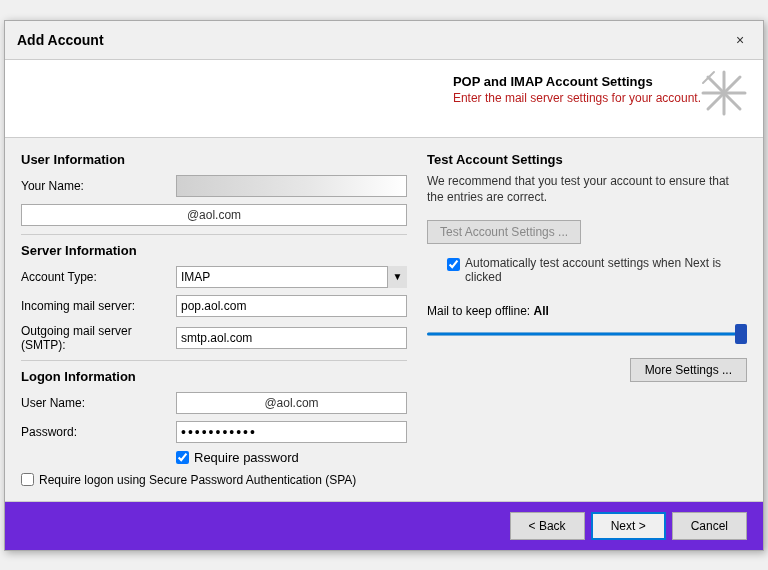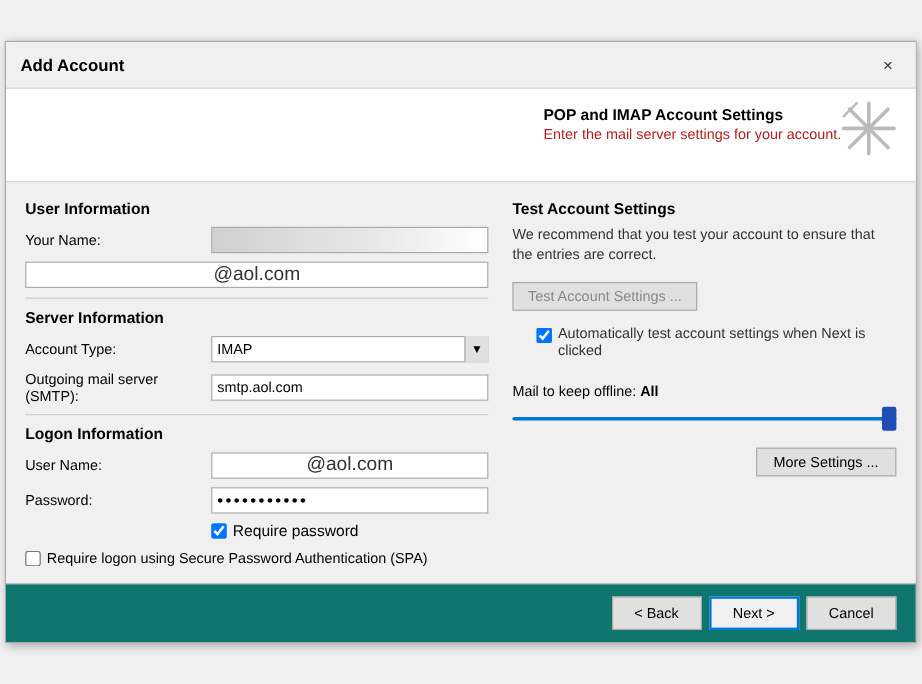--- a/index.html
+++ b/index.html
@@ -258,21 +258,21 @@
     }
     .more-settings-btn {
       background: #e0e0e0;
       border: 1px solid #aaa;
       padding: 4px 14px;
       font-size: 12px;
       color: #000;
       cursor: pointer;
     }
     .footer {
-      background: #0f766e;
+      background: #6d28d9;
       border-top: 1px solid #ccc;
       padding: 10px 16px;
       display: flex;
       justify-content: flex-end;
       gap: 6px;
     }
     .footer-btn {
       background: #e0e0e0;
       border: 1px solid #aaa;
       padding: 5px 18px;
@@ -299,21 +299,21 @@
       user-select: none;
       outline: none;
       text-align: center;
     }
     .email-input {
       flex: 1;
       height: 22px;
       border: 1px solid #aaa;
       background: #fff;
       padding: 0 4px;
-      font-size: 16px;
+      font-size: 12px;
       outline: none;
       text-align: center;
       color: #333;
     }
   </style>
 </head>
 <body>
 
 <div class="dialog">
 
@@ -358,20 +358,24 @@
         <label class="form-label"><span>Account Type:</span></label>
         <div class="select-wrapper">
           <select class="form-select">
             <option>IMAP</option>
             <option>POP3</option>
           </select>
           <span class="select-arrow">▼</span>
         </div>
       </div>
       <div class="form-row">
+        <label class="form-label">Incoming mail server:</label>
+        <input class="form-input" type="text" value="pop.aol.com" style="">
+      </div>
+      <div class="form-row">
         <label class="form-label">Outgoing mail server (SMTP):</label>
         <input class="form-input" type="text" value="smtp.aol.com" style="">
       </div>
 
       <div class="divider-line"></div>
 
       <div class="section-title">Logon Information</div>
       <div class="form-row">
         <label class="form-label">User Name:</label>
         <input class="email-input" type="text" value="@aol.com" style="text-align: center;">

